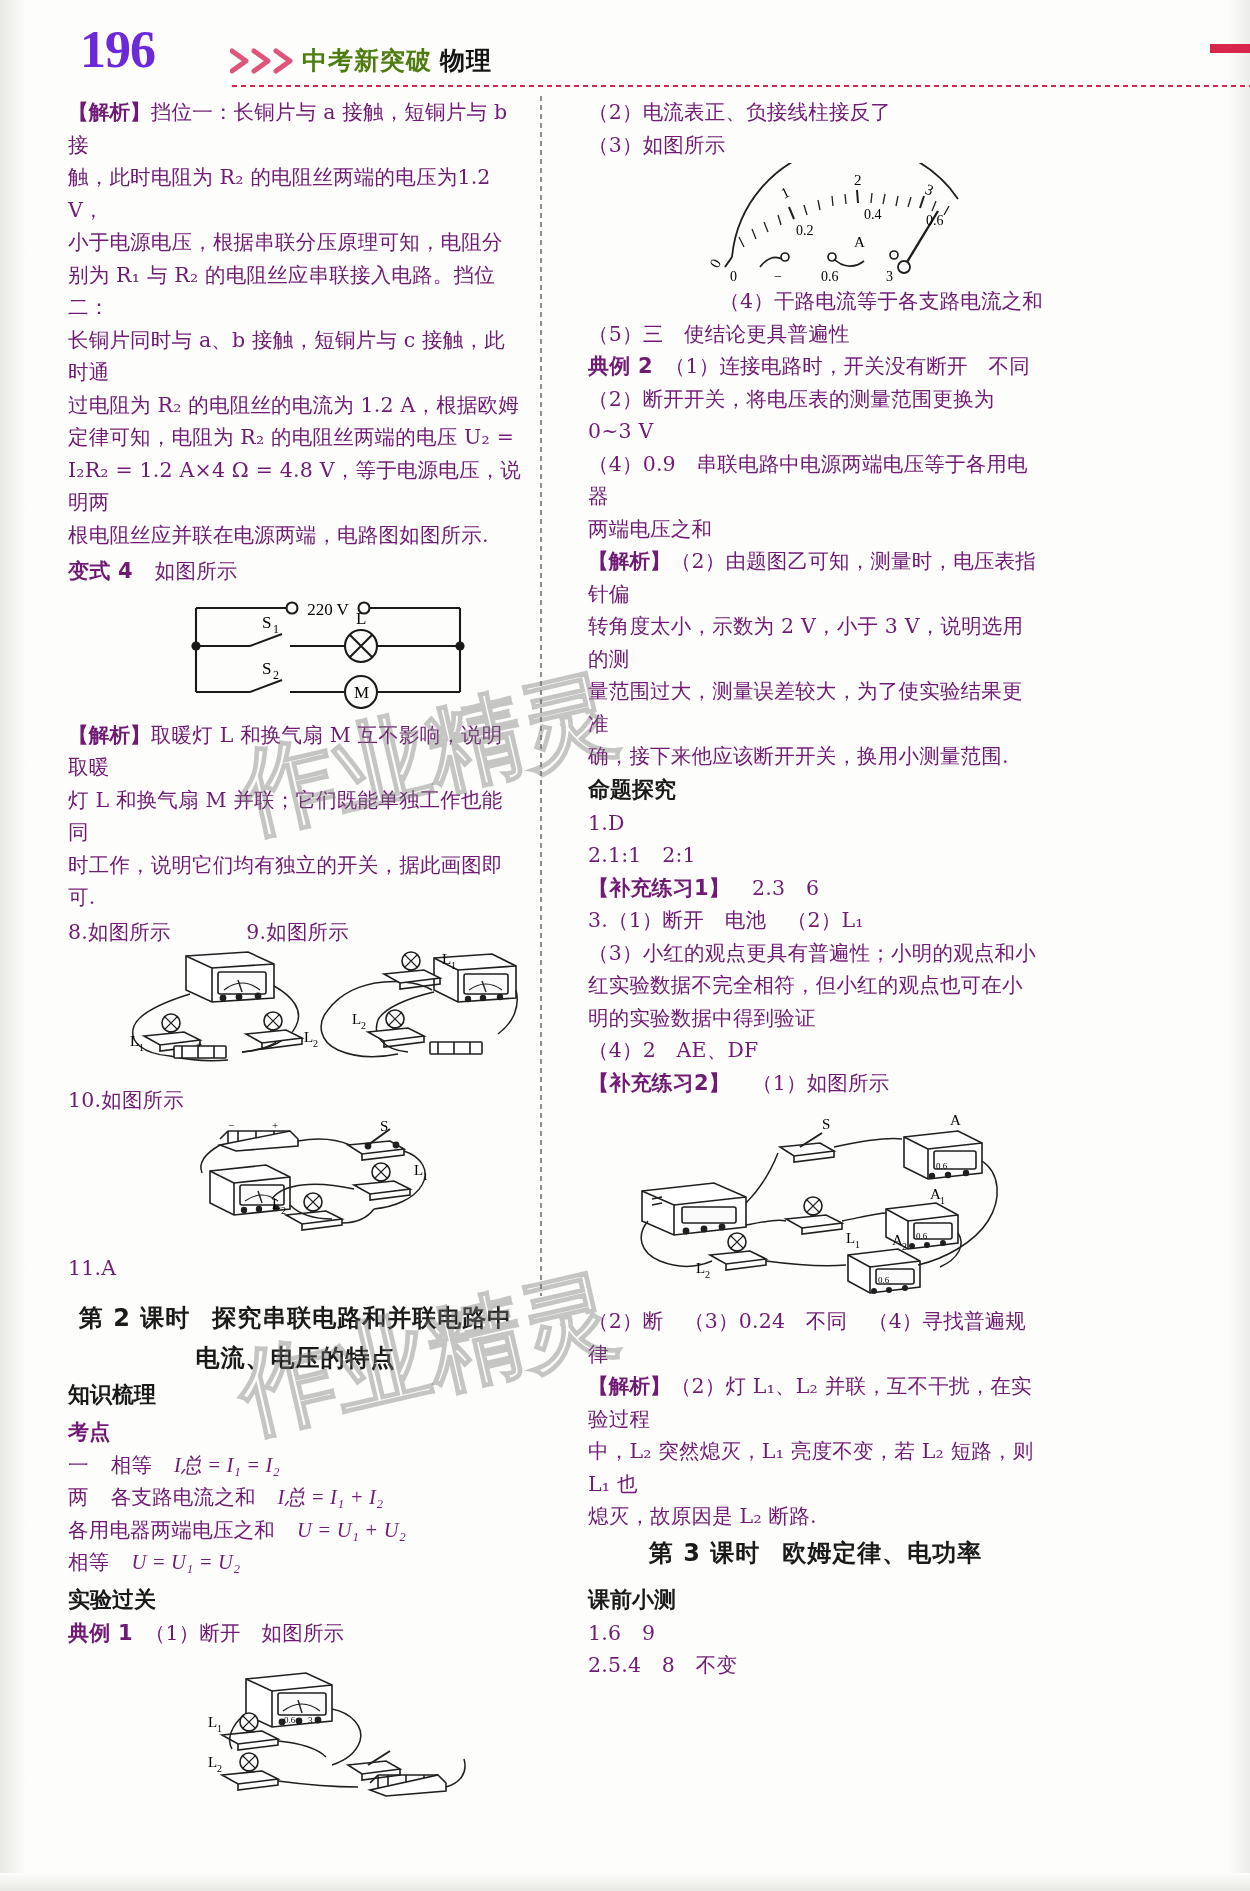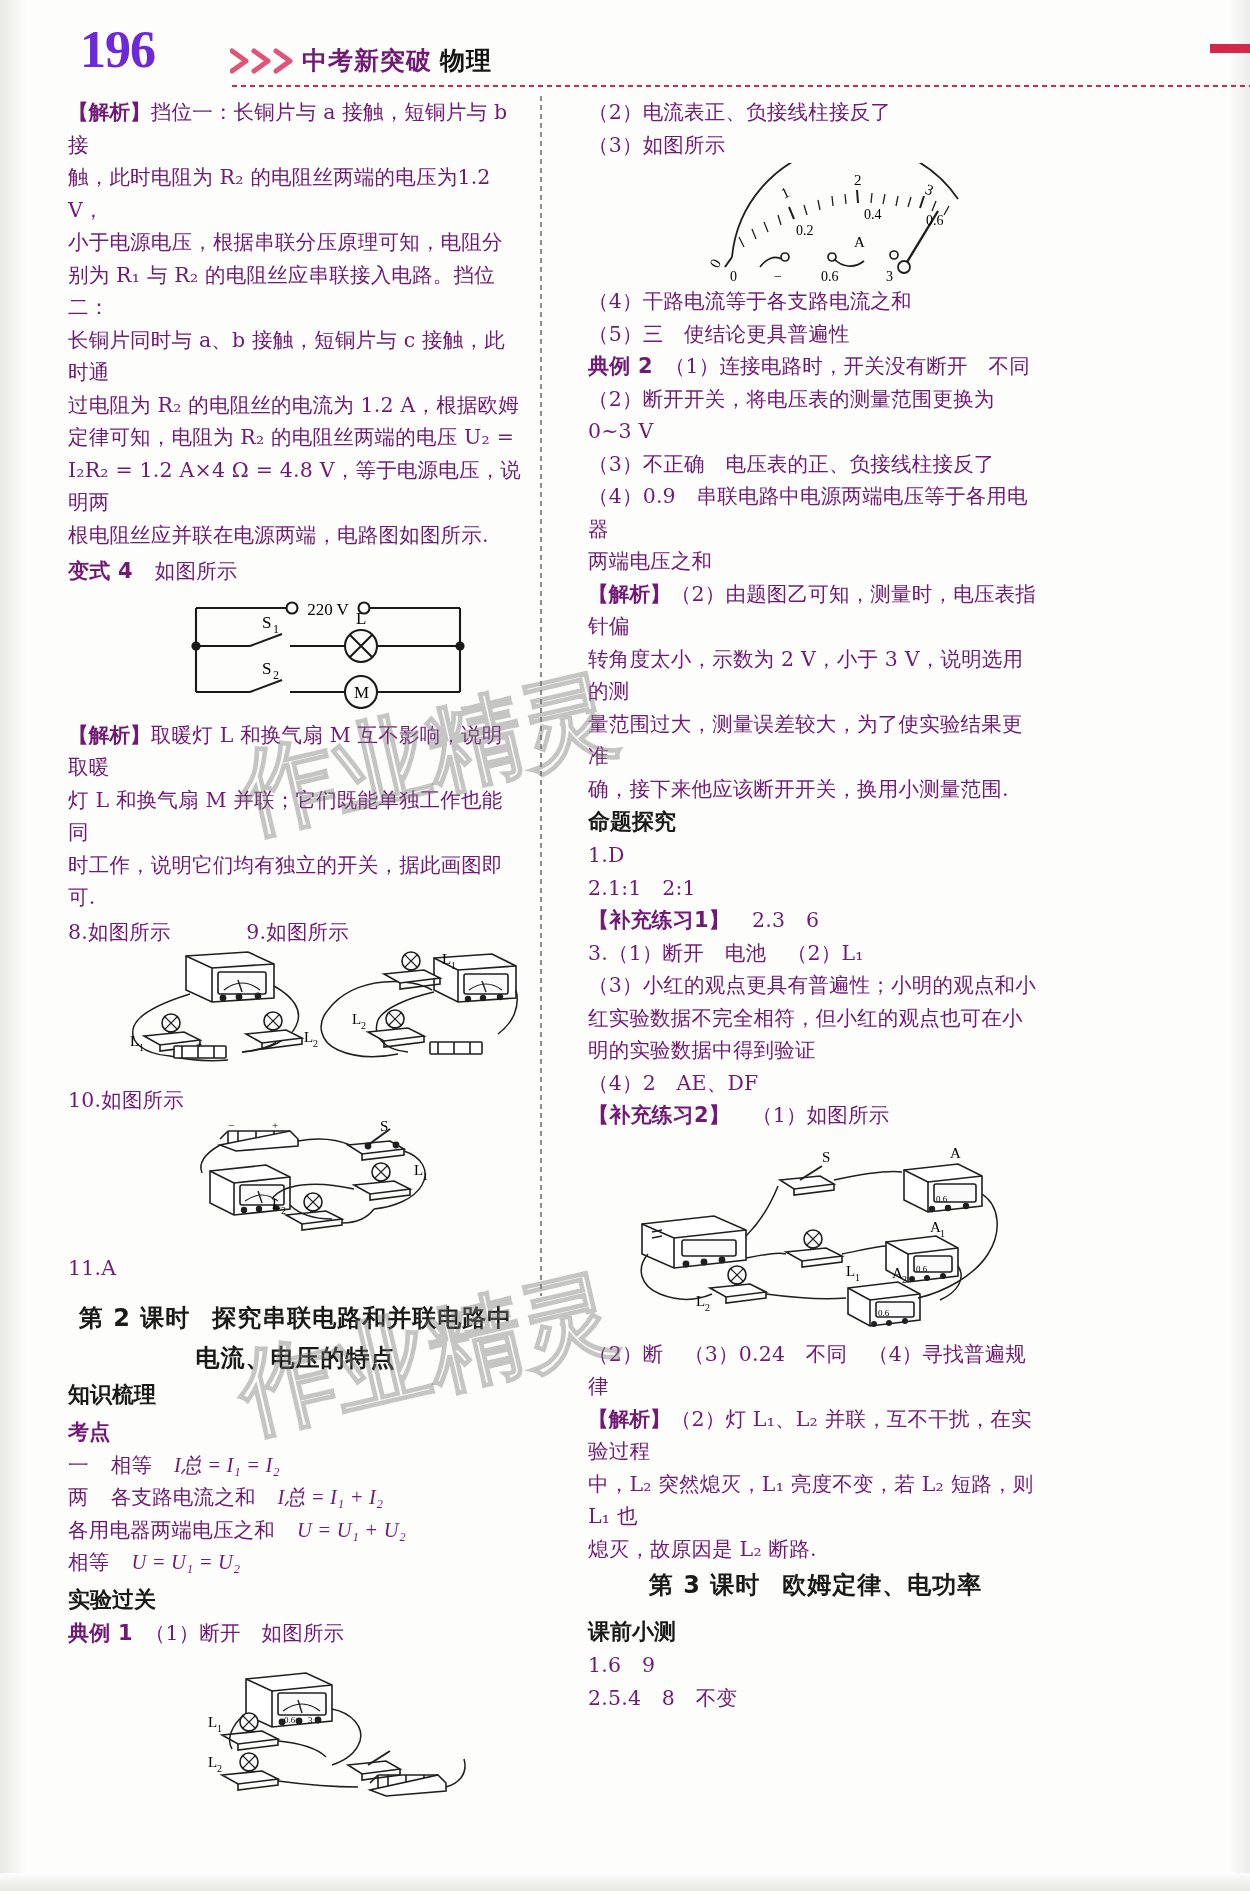--- a/index.html
+++ b/index.html
@@ -22,21 +22,21 @@
   .pg-num {
     position:absolute; left:20px; top:-2px;
     font-family:"Liberation Serif", serif;
     font-weight:bold; font-size:52px; color:#6d28d9; letter-spacing:-1px;
   }
   .chev { position:absolute; left:170px; top:26px; display:flex; gap:2px; }
   .chev svg { display:block; }
   .hdr-title {
     position:absolute; left:242px; top:22px;
     font-family:"DejaVu Sans", sans-serif;
-    font-weight:bold; font-size:25px; letter-spacing:1px; color:#701a75;
+    font-weight:bold; font-size:25px; letter-spacing:1px; color:#4d7c0f;
   }
   .hdr-sub {
     position:absolute; left:380px; top:22px;
     font-family:"DejaVu Sans", sans-serif;
     font-weight:bold; font-size:25px; letter-spacing:1px; color:#141414;
   }
   .hdr-dots {
     position:absolute; left:170px; top:62px; width:1020px; height:4px;
     background-image:radial-gradient(#d8264a 48%, transparent 50%);
     background-size:9px 4px; background-repeat:repeat-x;
@@ -477,28 +477,27 @@
         <circle cx="124" cy="94" r="4"></circle>
         <circle cx="186" cy="92" r="4"></circle>
       </g>
       <text x="66" y="118" font-size="14" font-family="Liberation Serif, serif">−</text>
       <text x="113" y="118" font-size="14" font-family="Liberation Serif, serif">0.6</text>
       <text x="178" y="118" font-size="14" font-family="Liberation Serif, serif">3</text>
       <text x="146" y="84" font-size="15" font-family="Liberation Serif, serif">A</text>
     </svg>
   </div>
 
-  <div class="line" style="margin-top:2px;">（4）干路电流等于各支路电流之和</div>
+  <div class="line" style="margin-top:2px;text-align:right;">（4）干路电流等于各支路电流之和</div>
   <div class="line">（5）三　使结论更具普遍性</div>
 
   <div class="line">
     <span class="heading-bold">典例 2</span><span class="sp-s"></span><span>（1）连接电路时，开关没有断开　不同</span>
   </div>
   <div class="line">（2）断开开关，将电压表的测量范围更换为 0~3 V</div>
-  <div class="line">（3）不正确　电压表的正、负接线柱接反了</div>
   <div class="line">（4）0.9　串联电路中电源两端电压等于各用电器</div>
   <div class="line">两端电压之和</div>
 
   <div class="line">
     <span class="b">【解析】</span><span class="kai">（2）由题图乙可知，测量时，电压表指针偏</span>
   </div>
   <div class="line kai">转角度太小，示数为 2 V，小于 3 V，说明选用的测</div>
   <div class="line kai">量范围过大，测量误差较大，为了使实验结果更准</div>
   <div class="line kai">确，接下来他应该断开开关，换用小测量范围.</div>
 

